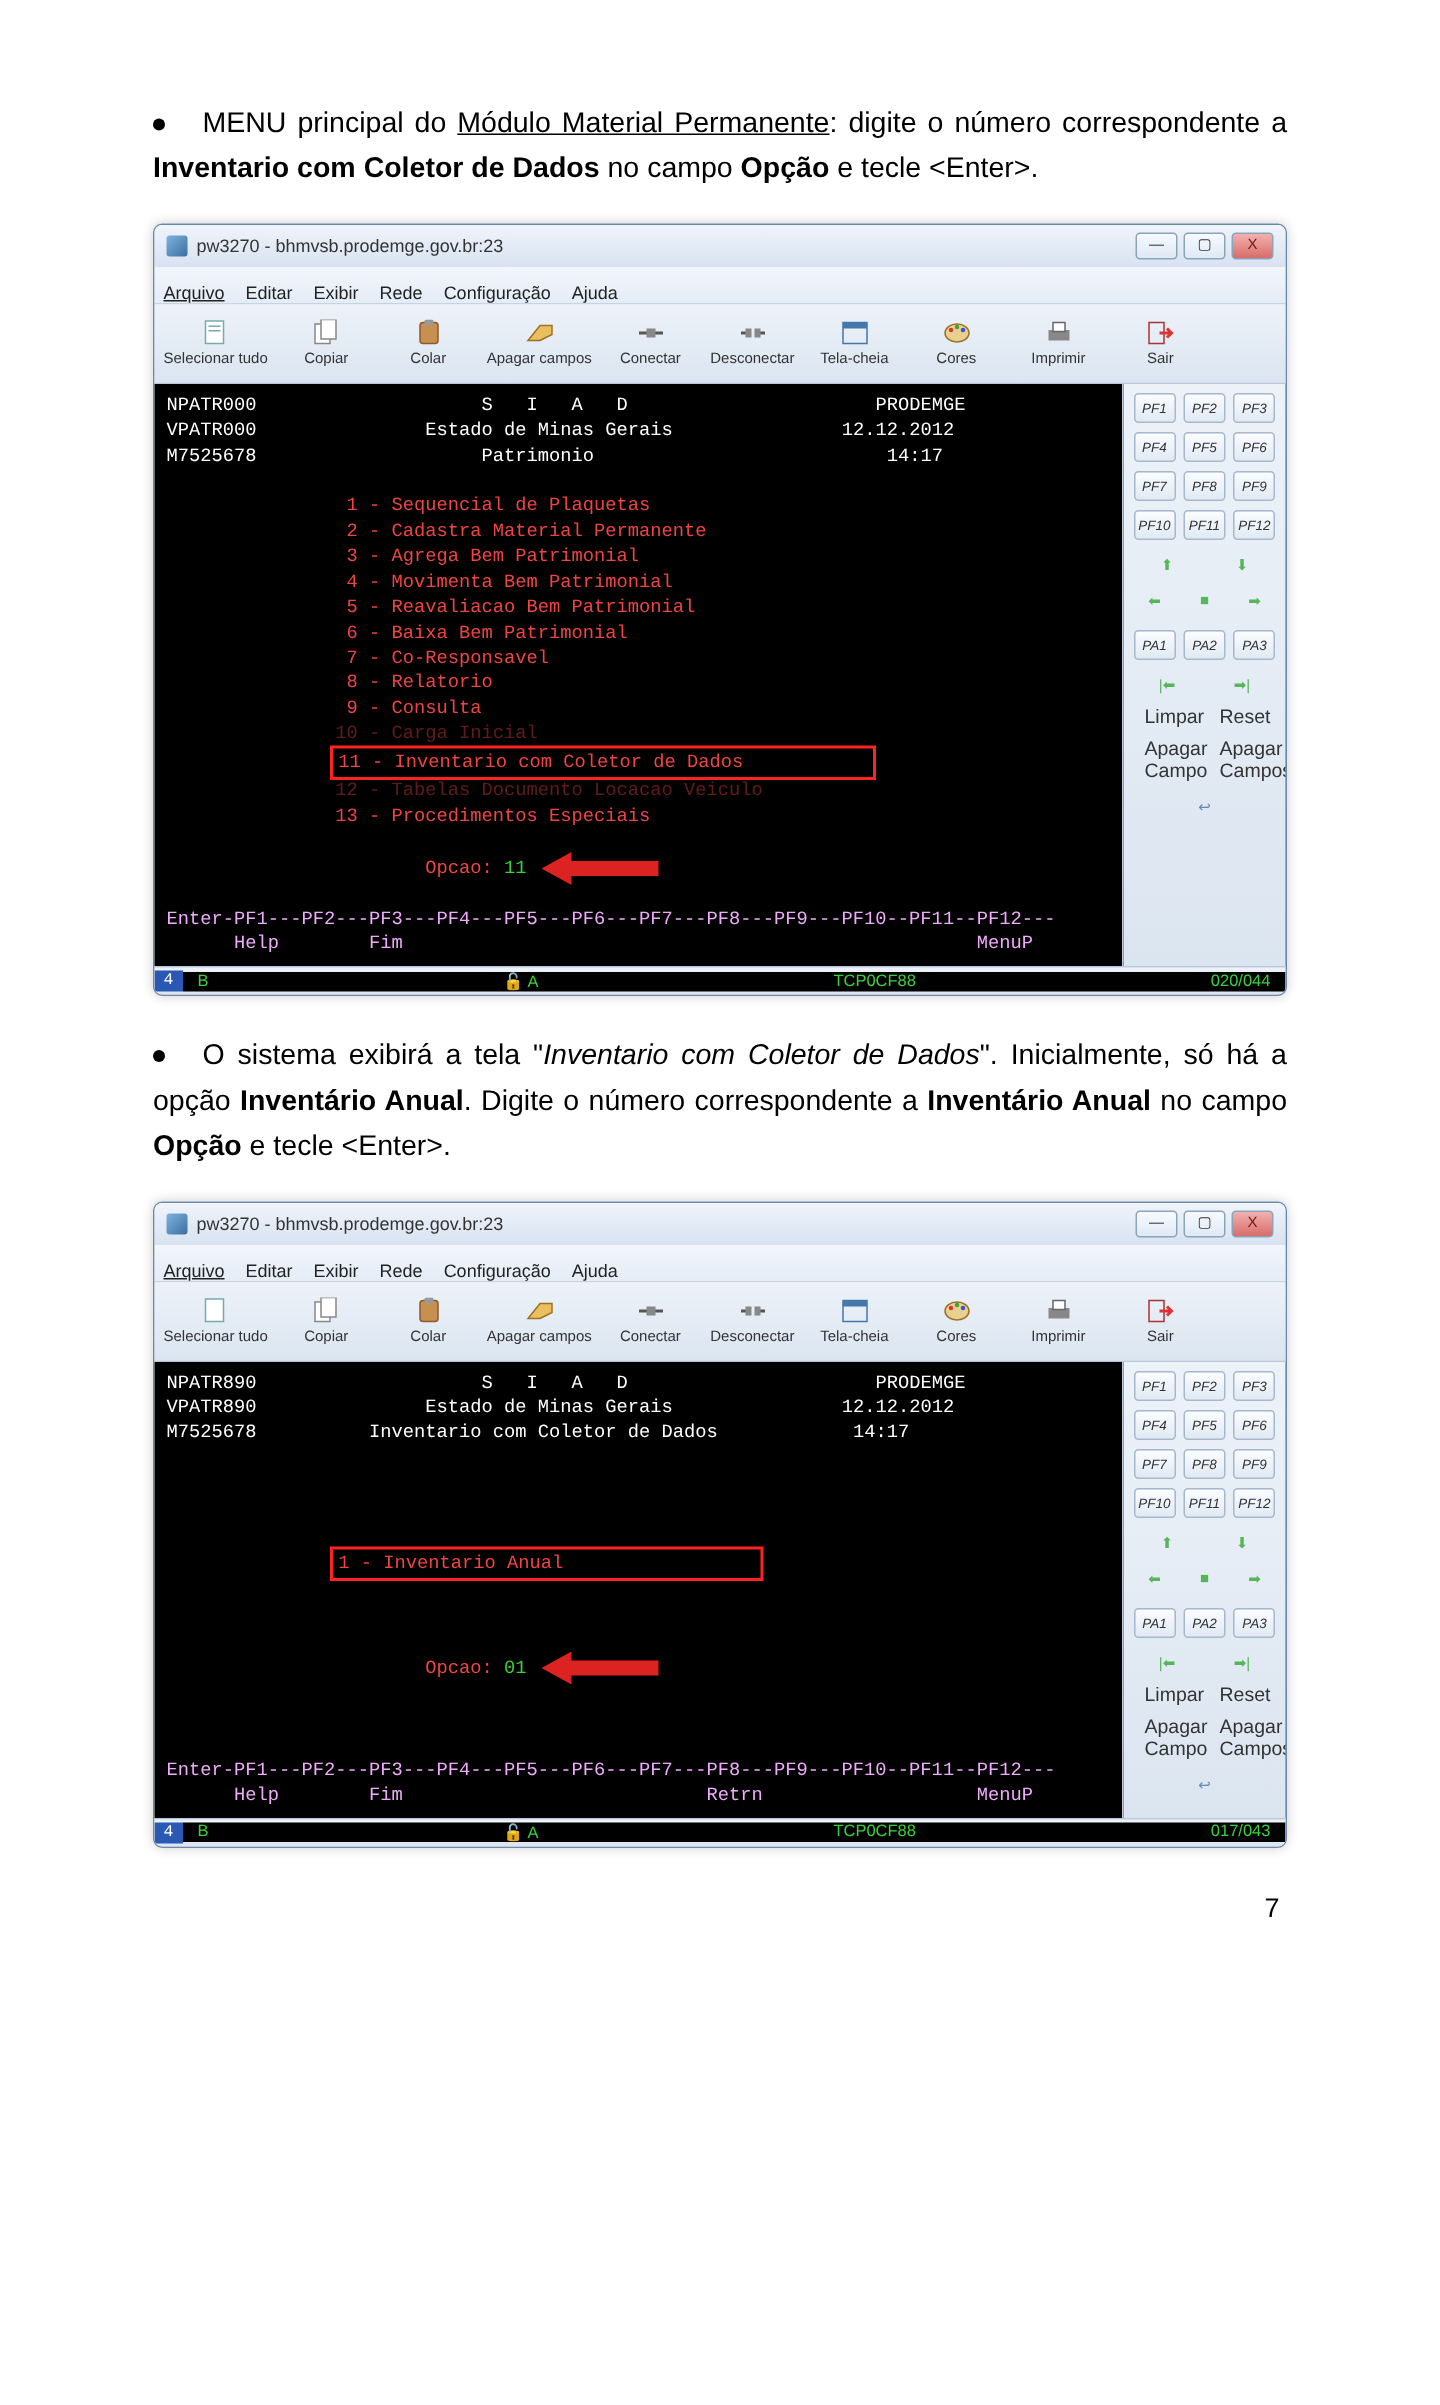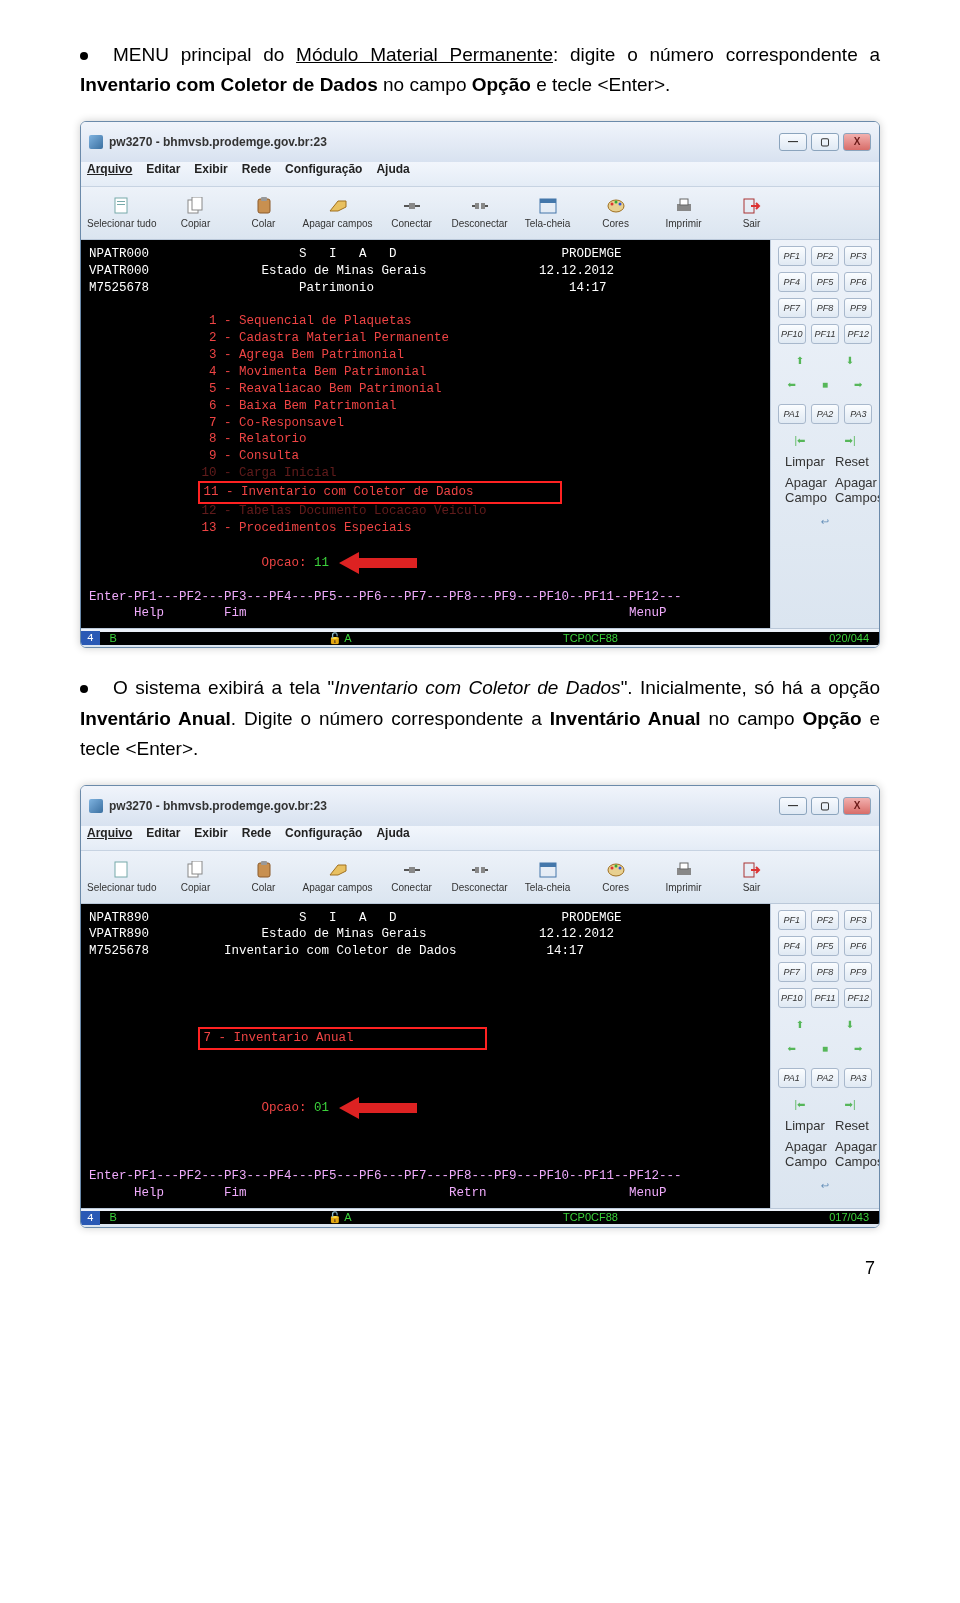--- a/index.html
+++ b/index.html
@@ -3,21 +3,22 @@
 <meta charset="utf-8">
 <style>
 body {
   margin: 0;
   padding: 0;
   font-family: Arial, sans-serif;
   background: #fff;
   width: 960px;
 }
 .page {
-  padding: 40px 80px;
+  padding: 40px 102px;
+  margin-top: 28px;
 }
 .intro-text {
   font-size: 19px;
   line-height: 1.6;
   text-align: justify;
   margin-bottom: 20px;
 }
 .intro-text .bullet {
   display: inline-block;
   width: 8px;
@@ -33,28 +34,27 @@
 
 .window {
   border: 1px solid #6b8aaa;
   border-radius: 6px;
   margin: 15px 0 25px 0;
   box-shadow: 0 0 8px rgba(0,0,0,0.2);
   overflow: hidden;
 }
 .title-bar {
   background: linear-gradient(#f0f4fb, #d8e2f0);
-  height: 40px;
+  height: 28px;
   display: flex;
   align-items: center;
   padding: 0 8px;
   font-size: 12px;
   color: #333;
   justify-content: space-between;
-  font-weight: bold;
 }
 .title-bar .title-left {
   display: flex;
   align-items: center;
   gap: 6px;
 }
 .title-bar .window-icon {
   width: 14px;
   height: 14px;
   background: linear-gradient(135deg,#7fb3e0,#3a6fa0);
@@ -68,27 +68,26 @@
   background: linear-gradient(#f7fafe,#dfe9f4);
   display: flex; align-items: center; justify-content: center;
   font-size: 10px; line-height: 1;
 }
 .win-btn.close { background: linear-gradient(#f2b0ae,#d86d69); color:#6b1a18; }
 
 .menu-bar {
   background: linear-gradient(#f2f6fc,#e4ecf6);
   height: 24px;
   display: flex;
-  align-items: flex-start;
+  align-items: flex-end;
   padding: 0 6px;
   font-size: 12px;
   color: #222;
   gap: 14px;
   border-bottom: 1px solid #c7d3e2;
-  font-weight: bold;
 }
 .menu-bar span .mn-underline { text-decoration: underline; }
 
 .toolbar {
   background: linear-gradient(#edf2f9,#dbe5f0);
   height: 52px;
   display: flex;
   align-items: center;
   padding: 0 6px;
   gap: 10px;
@@ -522,21 +521,21 @@
 
     <div class="terminal-wrap">
       <div class="terminal">
 <div class="t-row"><span class="t-white">NPATR890</span><span class="t-white">                    </span><span class="t-white">S   I   A   D</span><span class="t-white">                      </span><span class="t-white">PRODEMGE</span></div>
 <div class="t-row"><span class="t-white">VPATR890</span><span class="t-white">               </span><span class="t-white">Estado de Minas Gerais</span><span class="t-white">               </span><span class="t-white">12.12.2012</span></div>
 <div class="t-row"><span class="t-white">M7525678</span><span class="t-white">          </span><span class="t-white">Inventario com Coletor de Dados</span><span class="t-white">            </span><span class="t-white">14:17</span></div>
 <div class="t-row"> </div>
 <div class="t-row"> </div>
 <div class="t-row"> </div>
 <div class="t-row"> </div>
-<div class="t-row"><span>               </span><span class="t-hl"><span class="t-cyan">7 - Inventario Anual</span><span>                 </span></span></div>
+<div class="t-row"><span>               </span><span class="t-hl"><span class="t-cyan">1 - Inventario Anual</span><span>                 </span></span></div>
 <div class="t-row"> </div>
 <div class="t-row"> </div>
 <div class="t-row"> </div>
 <div class="t-row"><span class="t-cyan">                       </span><span class="t-cyan">Opcao: </span><span class="t-green t-under">01</span><span class="red-arrow"><svg width="80" height="26">
                 <polygon points="0,13 20,2 20,8 78,8 78,18 20,18 20,24" fill="#d22"></polygon>
               </svg></span></div>
 <div class="t-row"> </div>
 <div class="t-row"> </div>
 <div class="t-row"> </div>
 <div class="t-row"><span class="t-blue">Enter-PF1---PF2---PF3---PF4---PF5---PF6---PF7---PF8---PF9---PF10--PF11--PF12---</span></div>

